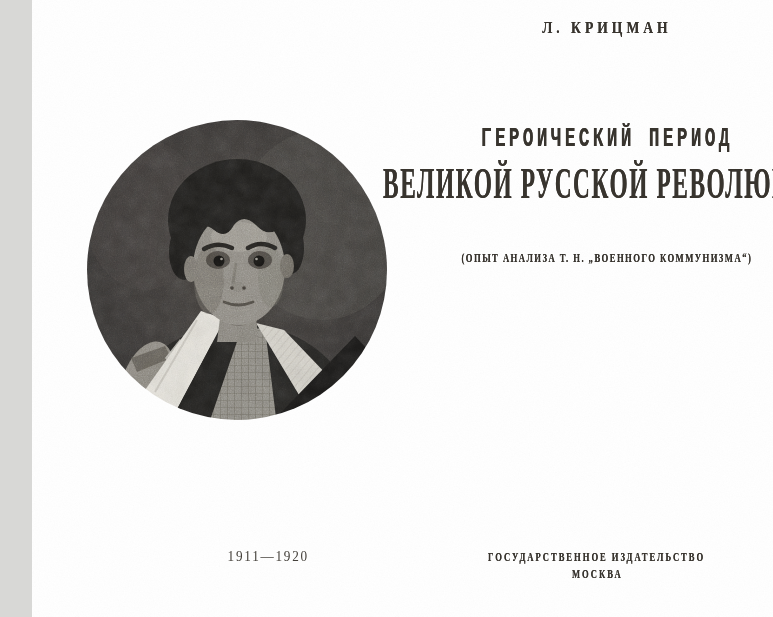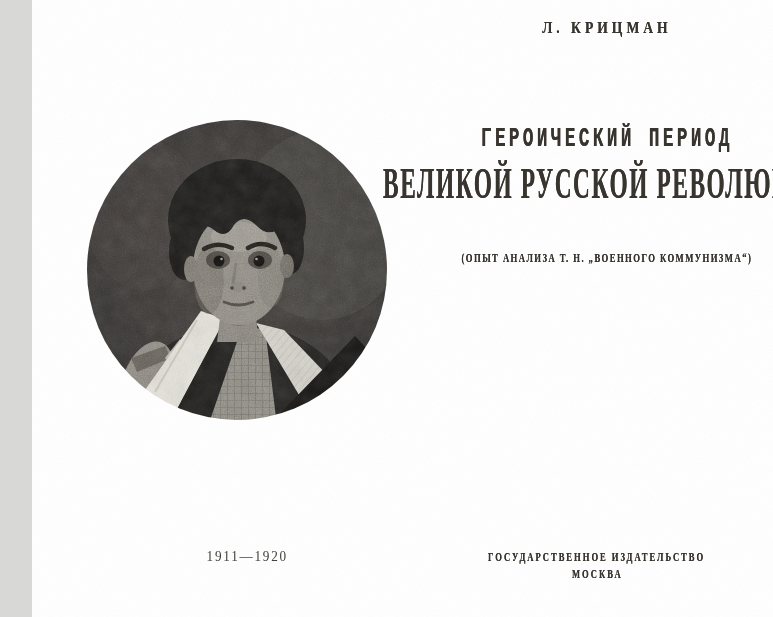--- a/index.html
+++ b/index.html
@@ -12,21 +12,21 @@
   .squish{display:inline-block;white-space:nowrap;transform-origin:center;}
   .ink{color:#38342e;text-shadow:0 0 .5px rgba(45,41,36,.85);}
   .author{left:378px;top:18px;width:394px;font-size:17px;font-weight:bold;letter-spacing:5px;}
   .author .squish{transform:scaleX(.8);}
   .title1{left:378px;top:124px;width:394px;font-size:27px;font-weight:bold;letter-spacing:5px;font-family:Liberation Mono, monospace;}
   .title1 .squish{transform:scaleX(.66);}
   .title2{left:378px;top:158px;width:394px;font-size:45px;font-weight:bold;letter-spacing:3px;line-height:50px;}
   .title2 .squish{transform:scaleX(.52);}
   .subtitle{left:378px;top:251px;width:394px;font-size:12px;font-weight:bold;letter-spacing:2px;}
   .subtitle .squish{transform:scaleX(.72);}
-  .years{left:148px;top:548px;width:134px;font-size:15px;letter-spacing:2px;color:#44403a;}
+  .years{left:148px;top:548px;width:134px;font-size:15px;letter-spacing:2px;color:#44403a;justify-content:flex-end;}
   .years .squish{transform:scaleX(.88);}
   .publisher{left:368px;top:548px;width:394px;font-size:13px;font-weight:bold;letter-spacing:3px;line-height:17px;flex-direction:column;align-items:center;}
   .publisher .squish{transform:scaleX(.66);}
   .photo{left:55px;top:120px;width:300px;height:300px;}
   .paper-noise{left:0;top:0;width:773px;height:617px;opacity:.05;mix-blend-mode:multiply;pointer-events:none;}
 </style>
 </head>
 <body>
 
 <div class="canvas">

